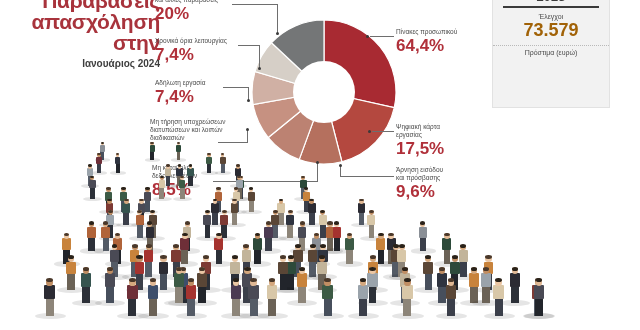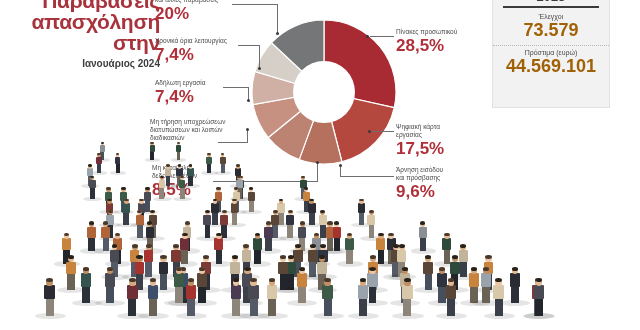--- a/index.html
+++ b/index.html
@@ -97,21 +97,21 @@
           <path d="M 80 80 L 9.111367913897212 92.6016602462199 A 72 72 0 0 1 10.986431190748945 59.47861310216172 Z" fill="#D0B0A4" stroke="#ffffff" stroke-width="1.2"></path>
           <path d="M 80 80 L 10.986431190748945 59.47861310216172 A 72 72 0 0 1 27.514258825658395 30.712608373134387 Z" fill="#D6CFC7" stroke="#ffffff" stroke-width="1.2"></path>
           <path d="M 80 80 L 27.514258825658395 30.712608373134387 A 72 72 0 0 1 79.99999999999999 8 Z" fill="#747677" stroke="#ffffff" stroke-width="1.2"></path>
         </g>
       <circle cx="80" cy="80" r="31" fill="#ffffff"></circle>
     </svg>
   </div>
 
   <div class="callout right" style="left:396px;top:28px;">
     <div class="cap">Πίνακες προσωπικού</div>
-    <div class="val"><span>28,5%</span></div>
+    <div class="val"><span>64,4%</span></div>
   </div>
   <div class="leader h" style="left:370px;top:36px;width:24px;"></div>
   <div class="dot" style="left:366px;top:34.5px;"></div>
 
   <div class="callout right" style="left:396px;top:123px;">
     <div class="cap">Ψηφιακή κάρτα</div>
     <div class="cap">εργασίας</div>
     <div class="val"><span>17,5%</span></div>
   </div>
   <div class="leader h" style="left:372px;top:131px;width:22px;"></div>
@@ -170,21 +170,20 @@
 
   <div class="stats">
     <div class="year">2023</div>
     <div class="rule"></div>
     <div class="stat-item">
       <div class="stat-label">Έλεγχοι</div>
       <div class="stat-value">73.579</div>
     </div>
     <div class="stat-item">
       <div class="stat-label">Πρόστιμα (ευρώ)</div>
-      <div class="stat-value">44.569.101</div>
     </div>
   </div>
 
   <div class="crowd">
       <div class="person" style="left: 99.5507px; top: -1.72px; width: 5.22px; height: 19.72px;">
         <div class="p-shadow" style="left: -4.698px; top: 18.154px; width: 15.138px; height: 3.2364px;"></div>
         <div class="p-legs" style="left: 0.6786px; top: 10.2544px; width: 3.8628px; height: 9.4656px; background: rgb(71, 79, 92);"></div>
         <div class="p-body" style="left: 0px; top: 4.7328px; width: 5.22px; height: 6.7048px; background: rgb(138, 143, 150);"></div>
         <div class="p-head" style="left: 0.9918px; top: 1.75531px; width: 3.2364px; height: 3.2364px; background: rgb(224, 184, 148);"></div>
         <div class="p-head" style="left: 0.9918px; top: 1.43167px; width: 3.2364px; height: 2.00657px; background: rgb(42, 34, 25);"></div>

